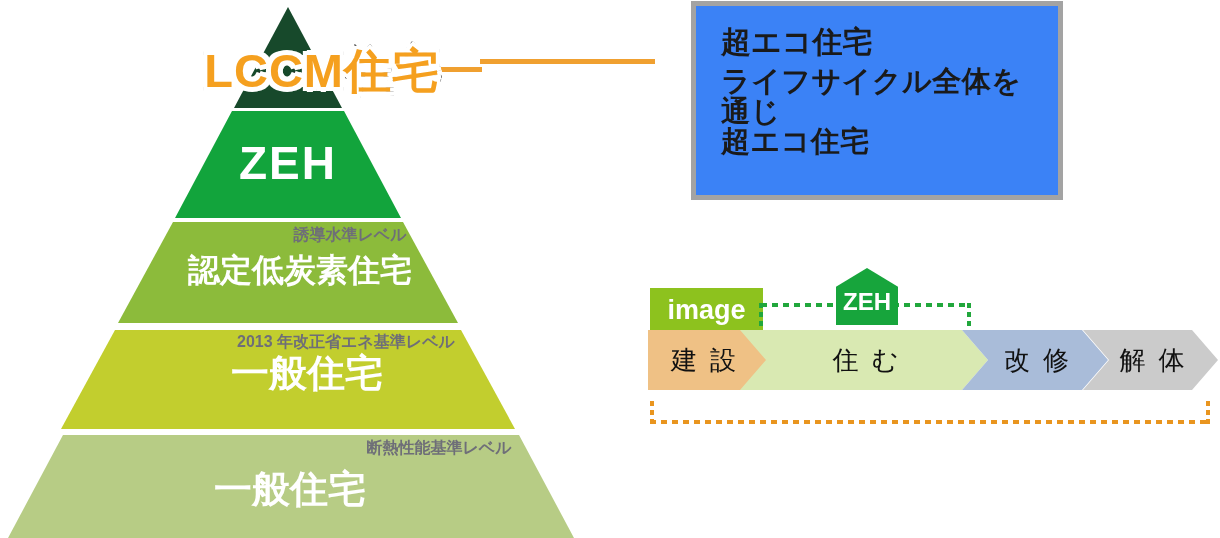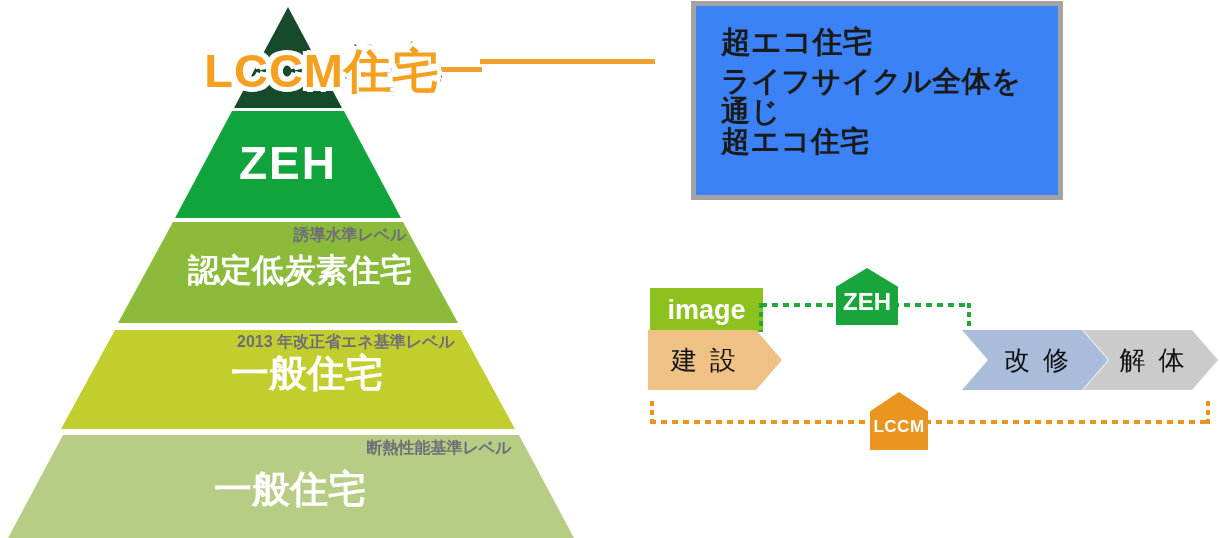--- a/index.html
+++ b/index.html
@@ -129,27 +129,27 @@
   <div class="abs dot-h-green"></div>
   <div class="abs dot-v-green dot-vl"></div>
   <div class="abs dot-v-green dot-vr"></div>
   <div class="house house-zeh">
     <span>ZEH</span>
   </div>
 
   <div class="chev chev-first chev-1">
     <span>建 設</span>
   </div>
+  <div class="chev chev-mid chev-sep chev-2">
+    <span>住 む</span>
+  </div>
   <div class="chev chev-mid chev-sep chev-3">
     <span>改 修</span>
   </div>
   <div class="chev chev-mid chev-sep chev-4">
     <span>解 体</span>
   </div>
 
   <div class="abs dot-h-orange"></div>
   <div class="abs dot-tick tick-l"></div>
   <div class="abs dot-tick tick-r"></div>
-  <div class="house house-lccm">
-    <span>LCCM</span>
-  </div>
 
 </div>
 
 </body></html>

